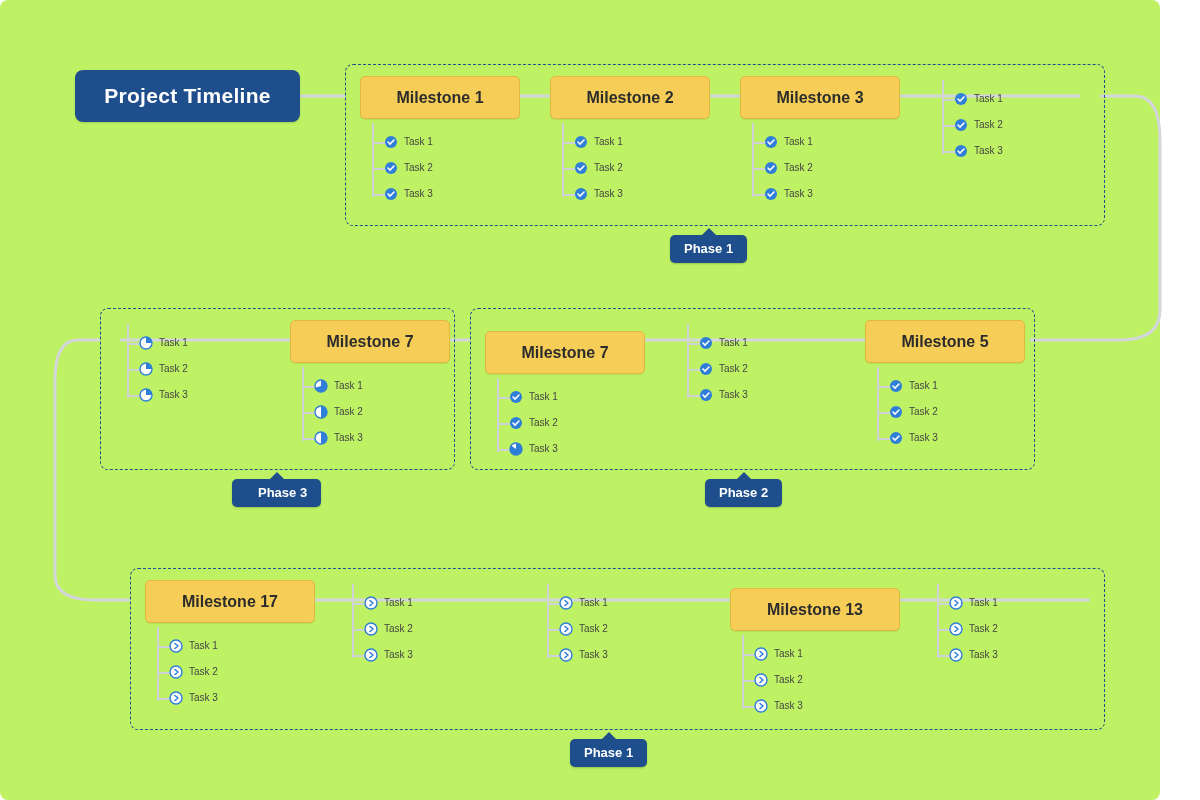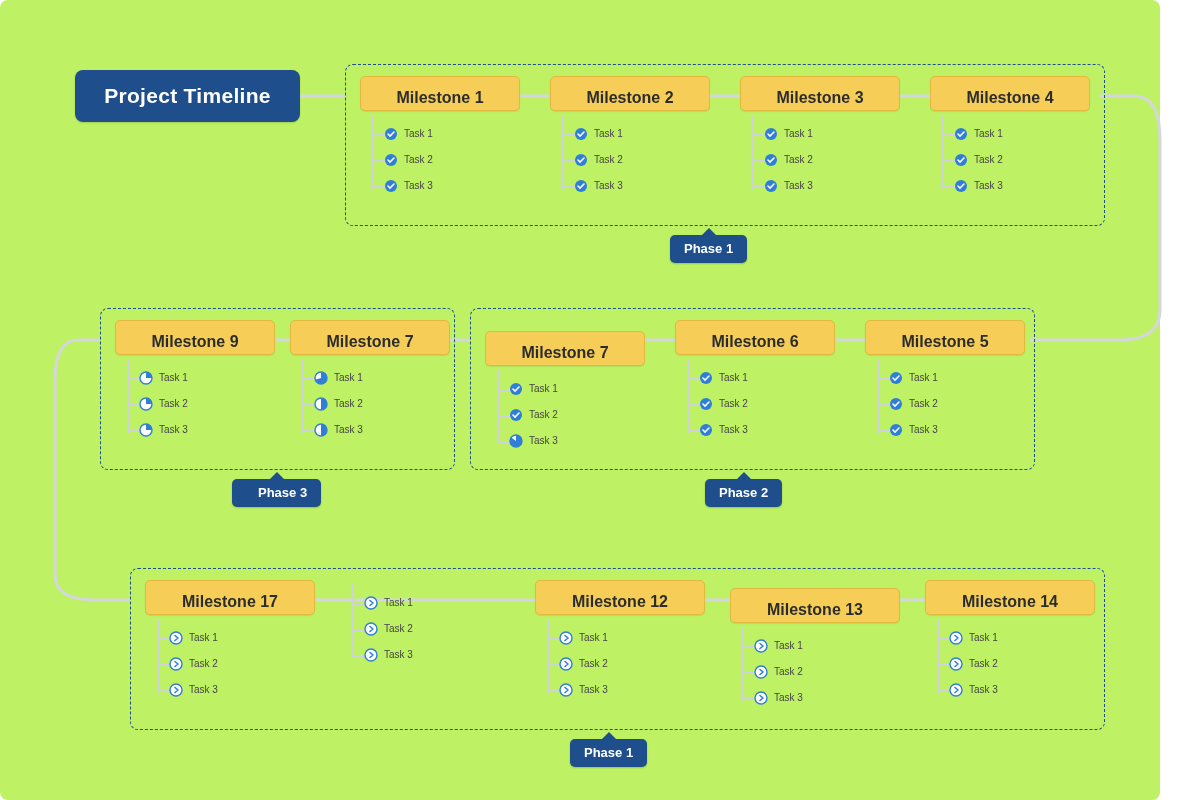--- a/index.html
+++ b/index.html
@@ -1,20 +1,20 @@
 <!DOCTYPE html>
 <html><head>
 <meta charset="utf-8">
 <style>
   body { margin: 0; font-family: Arial, Helvetica, sans-serif; background:#fff; }
   .canvas { width:1160px; height:800px; position:relative; background:#bef264; border-radius:8px; box-sizing:border-box; }
   .title-box { position:absolute; left:75px; top:70px; width:225px; height:52px; background:#1f4e8c; color:#fff; font-weight:bold; font-size:21px; border-radius:8px; display:flex; align-items:center; justify-content:center; letter-spacing:0.3px; box-shadow:0 1px 2px rgba(0,0,0,0.15);}
   .phase-box { position:absolute; border:1.8px dashed #1f4e8c; border-radius:8px; box-sizing:border-box; background:transparent; }
   .milestone { position:absolute; width:160px; }
-  .mh { background:#f6ce57; border:1px solid #e2b93e; border-radius:5px; text-align:center; font-weight:bold; font-size:16px; color:#2c2c2c; padding:12px 4px 3px; box-shadow:0 1px 1px rgba(0,0,0,0.08);}
+  .mh { background:#f6ce57; border:1px solid #e2b93e; border-radius:5px; text-align:center; font-weight:bold; font-size:16px; color:#2c2c2c; padding:12px 4px 11px; box-shadow:0 1px 1px rgba(0,0,0,0.08);}
   .tasks { margin-top:10px; padding-left:26px; position:relative;}
   .tasks::before { 
     content:""; position:absolute; left:12px; top:-6px; bottom:10px; width:1.5px; background:#cfd3d8;
   }
   .task { position:relative; font-size:10px; color:#444; line-height:1; padding:8px 0 8px 18px;}
   .task::before { 
     content:""; position:absolute; left:-14px; top:50%; width:14px; height:1.5px; background:#cfd3d8;
   }
   .task .ico { position:absolute; left:-2px; top:50%; transform:translateY(-50%); width:14px; height:14px; }
   .phase-tag { position:absolute; background:#1f4e8c; color:#fff; font-size:13px; font-weight:600; padding:6px 14px 7px; border-radius:5px; box-shadow:0 1px 2px rgba(0,0,0,0.2);}
@@ -94,21 +94,20 @@
               <circle cx="7" cy="7" r="6" fill="#2f7ed8"></circle>
               <path d="M4 7 l2 2 l4 -4" stroke="#fff" stroke-width="1.6" fill="none" stroke-linecap="round"></path>
             </svg></span><span>Task 2</span></div>
       <div class="task"><span class="ico"><svg width="14" height="14">
               <circle cx="7" cy="7" r="6" fill="#2f7ed8"></circle>
               <path d="M4 7 l2 2 l4 -4" stroke="#fff" stroke-width="1.6" fill="none" stroke-linecap="round"></path>
             </svg></span><span>Task 3</span></div>
     </div>
   </div>
   <div class="milestone" style="left:930px; top:76px;">
-    <div class="mh">Milestone 4</div>
     <div class="tasks">
       <div class="task"><span class="ico"><svg width="14" height="14">
               <circle cx="7" cy="7" r="6" fill="#2f7ed8"></circle>
               <path d="M4 7 l2 2 l4 -4" stroke="#fff" stroke-width="1.6" fill="none" stroke-linecap="round"></path>
             </svg></span><span>Task 1</span></div>
       <div class="task"><span class="ico"><svg width="14" height="14">
               <circle cx="7" cy="7" r="6" fill="#2f7ed8"></circle>
               <path d="M4 7 l2 2 l4 -4" stroke="#fff" stroke-width="1.6" fill="none" stroke-linecap="round"></path>
             </svg></span><span>Task 2</span></div>
       <div class="task"><span class="ico"><svg width="14" height="14">
@@ -131,21 +130,20 @@
               <circle cx="7" cy="7" r="6" fill="#2f7ed8"></circle>
               <path d="M4 7 l2 2 l4 -4" stroke="#fff" stroke-width="1.6" fill="none" stroke-linecap="round"></path>
             </svg></span><span>Task 2</span></div>
       <div class="task"><span class="ico"><svg width="14" height="14">
               <circle cx="7" cy="7" r="6" fill="#fff" stroke="#2f7ed8" stroke-width="1.4"></circle>
               <path d="M7 7 L7 1 A6 6 0 1 1 2.1458980337503144 3.4732884862451616 Z" fill="#2f7ed8"></path>
             </svg></span><span>Task 3</span></div>
     </div>
   </div>
   <div class="milestone" style="left:675px; top:320px;">
-    <div class="mh">Milestone 6</div>
     <div class="tasks">
       <div class="task"><span class="ico"><svg width="14" height="14">
               <circle cx="7" cy="7" r="6" fill="#2f7ed8"></circle>
               <path d="M4 7 l2 2 l4 -4" stroke="#fff" stroke-width="1.6" fill="none" stroke-linecap="round"></path>
             </svg></span><span>Task 1</span></div>
       <div class="task"><span class="ico"><svg width="14" height="14">
               <circle cx="7" cy="7" r="6" fill="#2f7ed8"></circle>
               <path d="M4 7 l2 2 l4 -4" stroke="#fff" stroke-width="1.6" fill="none" stroke-linecap="round"></path>
             </svg></span><span>Task 2</span></div>
       <div class="task"><span class="ico"><svg width="14" height="14">
@@ -168,21 +166,20 @@
       <div class="task"><span class="ico"><svg width="14" height="14">
               <circle cx="7" cy="7" r="6" fill="#2f7ed8"></circle>
               <path d="M4 7 l2 2 l4 -4" stroke="#fff" stroke-width="1.6" fill="none" stroke-linecap="round"></path>
             </svg></span><span>Task 3</span></div>
     </div>
   </div>
 
   <div class="phase-box" style="left:100px; top:308px; width:355px; height:162px;"></div>
   <div class="phase-tag" style="left:232px; top:479px;padding-left:26px;">Phase 3</div>
   <div class="milestone" style="left:115px; top:320px;">
-    <div class="mh">Milestone 9</div>
     <div class="tasks">
       <div class="task"><span class="ico"><svg width="14" height="14">
               <circle cx="7" cy="7" r="6" fill="#fff" stroke="#2f7ed8" stroke-width="1.4"></circle>
               <path d="M7 7 L7 1 A6 6 0 0 1 13 7 Z" fill="#2f7ed8"></path>
             </svg></span><span>Task 1</span></div>
       <div class="task"><span class="ico"><svg width="14" height="14">
               <circle cx="7" cy="7" r="6" fill="#fff" stroke="#2f7ed8" stroke-width="1.4"></circle>
               <path d="M7 7 L7 1 A6 6 0 0 1 13 7 Z" fill="#2f7ed8"></path>
             </svg></span><span>Task 2</span></div>
       <div class="task"><span class="ico"><svg width="14" height="14">
@@ -238,21 +235,20 @@
               <circle cx="7" cy="7" r="6" fill="#fff" stroke="#2f7ed8" stroke-width="1.4"></circle>
               <path d="M6 4.5 L9 7 L6 9.5" stroke="#2f7ed8" stroke-width="1.6" fill="none" stroke-linecap="round" stroke-linejoin="round"></path>
             </svg></span><span>Task 2</span></div>
       <div class="task"><span class="ico"><svg width="14" height="14">
               <circle cx="7" cy="7" r="6" fill="#fff" stroke="#2f7ed8" stroke-width="1.4"></circle>
               <path d="M6 4.5 L9 7 L6 9.5" stroke="#2f7ed8" stroke-width="1.6" fill="none" stroke-linecap="round" stroke-linejoin="round"></path>
             </svg></span><span>Task 3</span></div>
     </div>
   </div>
   <div class="milestone" style="left:535px; top:580px; width:170px;">
-    <div class="mh">Milestone 12</div>
     <div class="tasks">
       <div class="task"><span class="ico"><svg width="14" height="14">
               <circle cx="7" cy="7" r="6" fill="#fff" stroke="#2f7ed8" stroke-width="1.4"></circle>
               <path d="M6 4.5 L9 7 L6 9.5" stroke="#2f7ed8" stroke-width="1.6" fill="none" stroke-linecap="round" stroke-linejoin="round"></path>
             </svg></span><span>Task 1</span></div>
       <div class="task"><span class="ico"><svg width="14" height="14">
               <circle cx="7" cy="7" r="6" fill="#fff" stroke="#2f7ed8" stroke-width="1.4"></circle>
               <path d="M6 4.5 L9 7 L6 9.5" stroke="#2f7ed8" stroke-width="1.6" fill="none" stroke-linecap="round" stroke-linejoin="round"></path>
             </svg></span><span>Task 2</span></div>
       <div class="task"><span class="ico"><svg width="14" height="14">
@@ -272,21 +268,20 @@
               <circle cx="7" cy="7" r="6" fill="#fff" stroke="#2f7ed8" stroke-width="1.4"></circle>
               <path d="M6 4.5 L9 7 L6 9.5" stroke="#2f7ed8" stroke-width="1.6" fill="none" stroke-linecap="round" stroke-linejoin="round"></path>
             </svg></span><span>Task 2</span></div>
       <div class="task"><span class="ico"><svg width="14" height="14">
               <circle cx="7" cy="7" r="6" fill="#fff" stroke="#2f7ed8" stroke-width="1.4"></circle>
               <path d="M6 4.5 L9 7 L6 9.5" stroke="#2f7ed8" stroke-width="1.6" fill="none" stroke-linecap="round" stroke-linejoin="round"></path>
             </svg></span><span>Task 3</span></div>
     </div>
   </div>
   <div class="milestone" style="left:925px; top:580px; width:170px;">
-    <div class="mh">Milestone 14</div>
     <div class="tasks">
       <div class="task"><span class="ico"><svg width="14" height="14">
               <circle cx="7" cy="7" r="6" fill="#fff" stroke="#2f7ed8" stroke-width="1.4"></circle>
               <path d="M6 4.5 L9 7 L6 9.5" stroke="#2f7ed8" stroke-width="1.6" fill="none" stroke-linecap="round" stroke-linejoin="round"></path>
             </svg></span><span>Task 1</span></div>
       <div class="task"><span class="ico"><svg width="14" height="14">
               <circle cx="7" cy="7" r="6" fill="#fff" stroke="#2f7ed8" stroke-width="1.4"></circle>
               <path d="M6 4.5 L9 7 L6 9.5" stroke="#2f7ed8" stroke-width="1.6" fill="none" stroke-linecap="round" stroke-linejoin="round"></path>
             </svg></span><span>Task 2</span></div>
       <div class="task"><span class="ico"><svg width="14" height="14">

